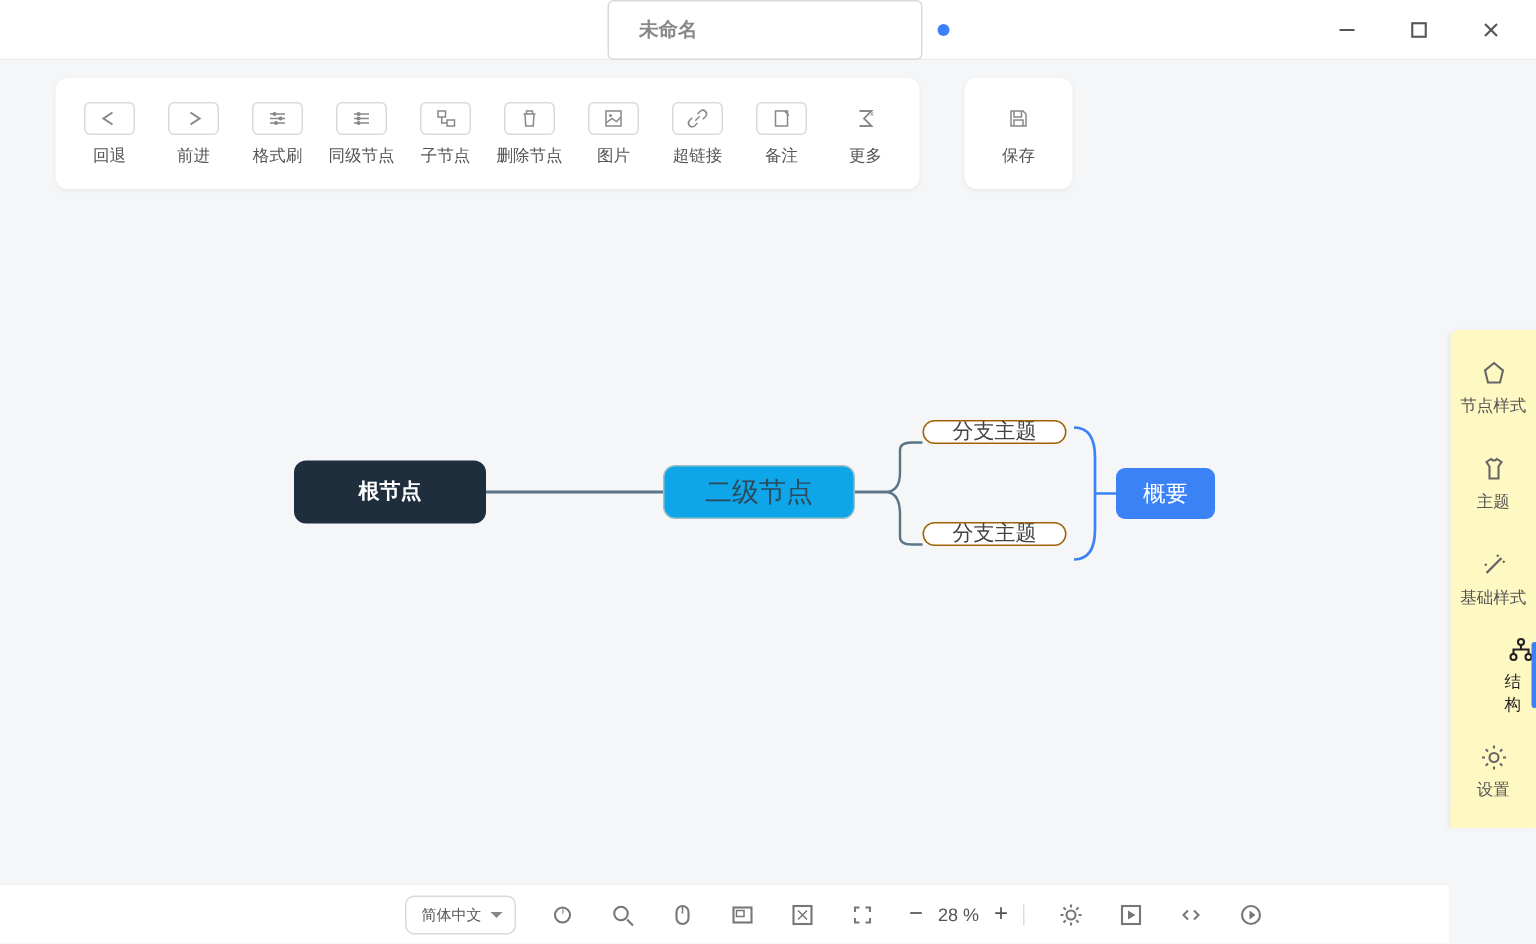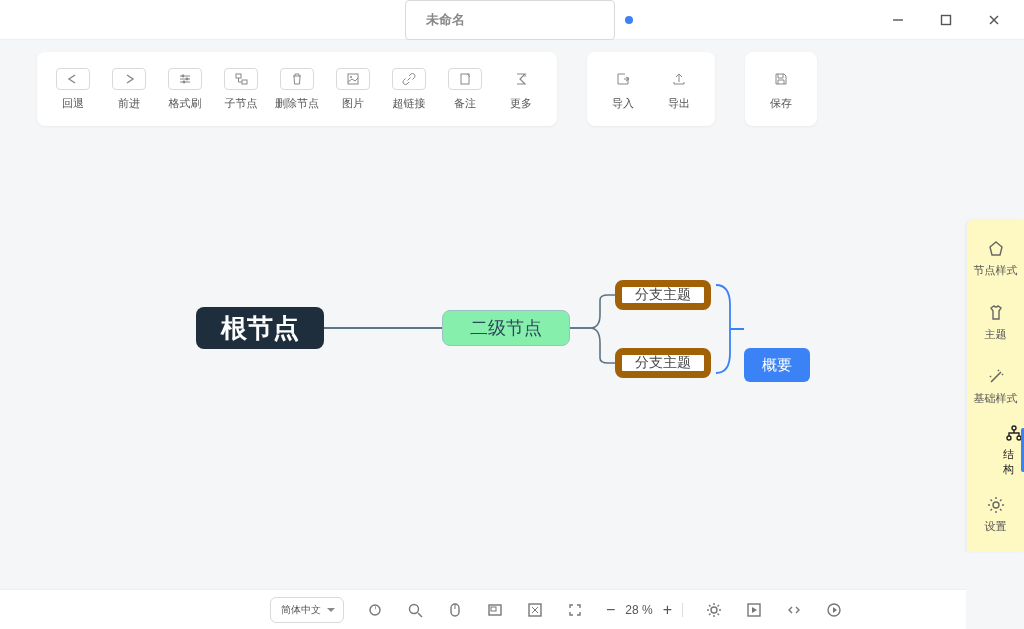--- a/index.html
+++ b/index.html
@@ -148,48 +148,47 @@
       border-radius: 8px;
       font-size: 16px;
       white-space: nowrap;
     }
     .root-node {
       left: 196px; top: 177px;
       width: 128px; height: 42px;
       background: #1f2e3d;
       color: #fff;
       font-weight: 700;
-      font-size: 26px;
+      font-size: 14px;
       border-radius: 8px;
     }
     .sub1-node {
       left: 442px; top: 180px;
       width: 128px; height: 36px;
-      background: #86efac;
+      background: #0ea5e9;
       color: #2d4a5a;
       border: 1px solid #9cc0c6;
       font-size: 18px;
     }
     .leaf-node {
-      width: 96px; height: 30px;
+      width: 96px; height: 16px;
       background: #fff;
-      border: 7px solid #a16207;
+      border: 1px solid #a16207;
       color: #444;
       font-size: 14px;
     }
     .leaf1 { left: 615px; top: 150px;}
     .leaf2 { left: 615px; top: 218px;}
     .summary-node {
       left: 744px; top: 182px;
       width: 66px; height: 34px;
       background: #3b82f6;
       color:#fff;
       font-size: 15px;
       border-radius: 6px;
-      margin-top: 36px;
     }
     .edge {
       position: absolute;
       stroke: #5b7486;
       fill: none;
     }
 
     
     .bottombar {
       position: absolute;
@@ -278,20 +277,33 @@
             <circle cx="6" cy="5" r="1.4" fill="currentColor"></circle>
             <circle cx="10" cy="8" r="1.4" fill="currentColor"></circle>
             <circle cx="7" cy="11" r="1.4" fill="currentColor"></circle>
           </svg>
         </div>
       <span class="label">格式刷</span>
     </div>
     <div class="tool-btn">
       <div class="icon-box">
           <svg viewBox="0 0 16 16">
+            <line x1="3" y1="5" x2="13" y2="5" stroke="currentColor"></line>
+            <line x1="3" y1="8" x2="13" y2="8" stroke="currentColor"></line>
+            <line x1="3" y1="11" x2="13" y2="11" stroke="currentColor"></line>
+            <circle cx="6" cy="5" r="1.4" fill="currentColor"></circle>
+            <circle cx="6" cy="8" r="1.4" fill="currentColor"></circle>
+            <circle cx="6" cy="11" r="1.4" fill="currentColor"></circle>
+          </svg>
+        </div>
+      <span class="label">同级节点</span>
+    </div>
+    <div class="tool-btn">
+      <div class="icon-box">
+          <svg viewBox="0 0 16 16">
             <rect x="3" y="3" width="5" height="4" fill="none" stroke="currentColor"></rect>
             <rect x="9" y="9" width="5" height="4" fill="none" stroke="currentColor"></rect>
             <path d="M5.5 7 V11 H9" fill="none" stroke="currentColor"></path>
           </svg>
         </div>
       <span class="label">子节点</span>
     </div>
     <div class="tool-btn">
       <div class="icon-box">
           <svg viewBox="0 0 16 16">
@@ -331,38 +343,20 @@
       <div class="icon-box">
           <svg viewBox="0 0 16 16">
             <path d="M4 3 H12 L7 8 L12 13 H4" fill="none" stroke="currentColor" stroke-width="1.2"></path>
             <text x="11" y="6" font-size="5" fill="currentColor">x</text>
           </svg>
         </div>
       <span class="label">更多</span>
     </div>
   </div>
 
-  <div class="toolbar-group">
-    <div class="tool-btn noframe">
-      <div class="icon-box">
-          <svg viewBox="0 0 16 16">
-            <path d="M3 3 H10 M3 3 V13 H13 V6 M9 8 H14 M11 6 L14 8 L11 10" fill="none" stroke="currentColor"></path>
-          </svg>
-        </div>
-      <span class="label">导入</span>
-    </div>
-    <div class="tool-btn noframe">
-      <div class="icon-box">
-          <svg viewBox="0 0 16 16">
-            <path d="M8 11 V3 M5 6 L8 3 L11 6 M3 11 V13 H13 V11" fill="none" stroke="currentColor"></path>
-          </svg>
-        </div>
-      <span class="label">导出</span>
-    </div>
-  </div>
 
   <div class="toolbar-group">
     <div class="tool-btn noframe">
       <div class="icon-box">
           <svg viewBox="0 0 16 16">
             <path d="M3 3 H11 L13 5 V13 H3 Z M5 3 V7 H10 V3 M5 13 V9 H11 V13" fill="none" stroke="currentColor"></path>
           </svg>
         </div>
       <span class="label">保存</span>
     </div>

